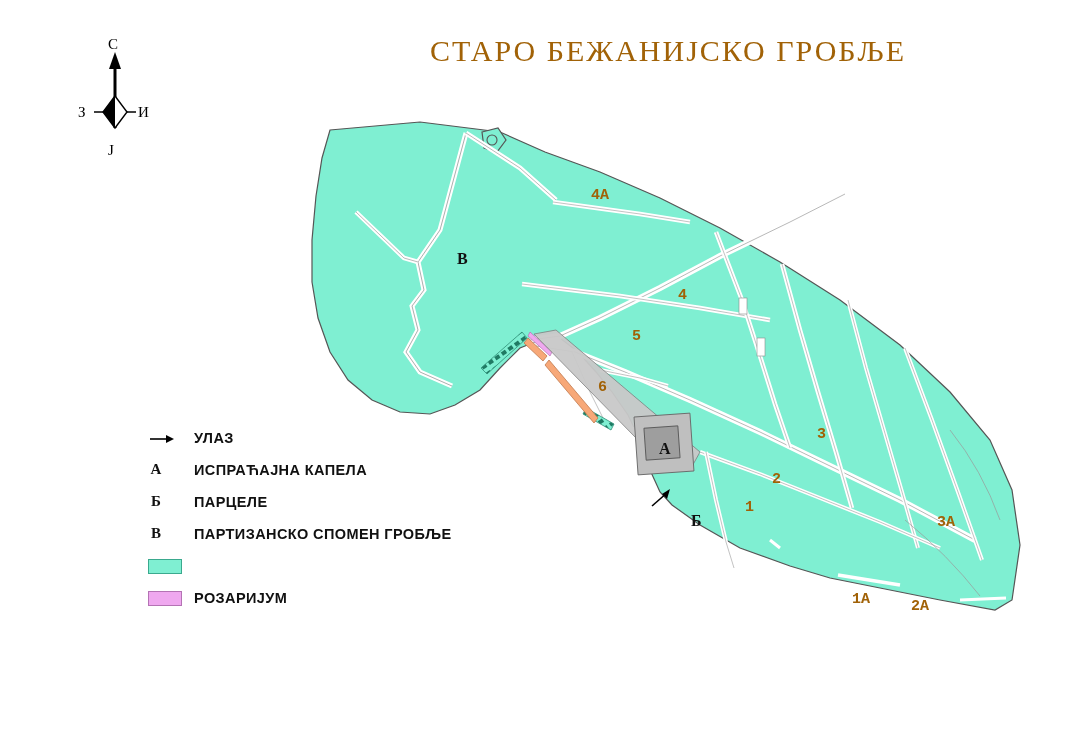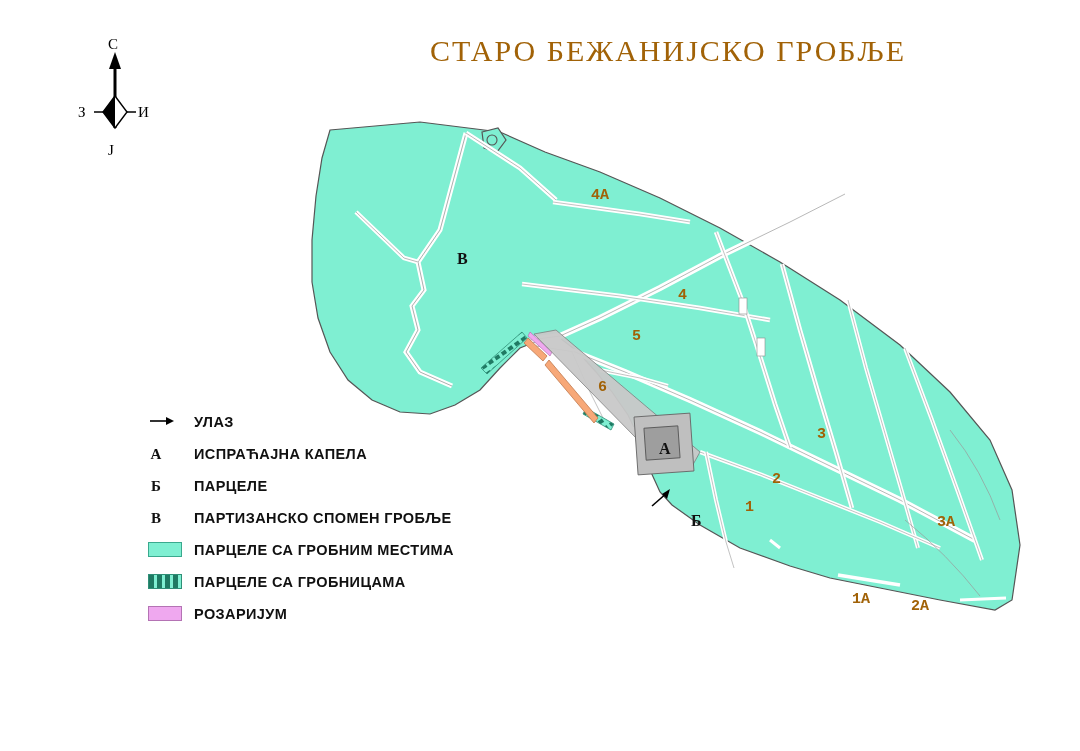--- a/index.html
+++ b/index.html
@@ -75,21 +75,21 @@
 
   
   #legend {
     position: absolute;
     left: 148px;
     top: 414px;
     width: 430px;
   }
   .legend-row {
     display: flex;
-    align-items: flex-start;
+    align-items: flex-end;
     height: 32px;
   }
   .legend-key {
     width: 38px;
     min-width: 38px;
     display: flex;
     align-items: center;
     justify-content: flex-start;
     font-family: "Liberation Serif", serif;
     font-size: 15px;
@@ -306,29 +306,22 @@
       <div class="legend-key">
         <span class="keyletter">В</span>
       </div>
       <div class="legend-text">ПАРТИЗАНСКО СПОМЕН ГРОБЉЕ</div>
     </div>
 
     <div class="legend-row">
       <div class="legend-key">
         <span class="swatch swatch-green"></span>
       </div>
-      <div class="legend-text">ПАРЦЕЛЕ СА ГРОБНИМ МЕСТИМА</div>
-    </div>
-
-    <div class="legend-row">
-      <div class="legend-key">
-        <span class="swatch swatch-tombs"></span>
-      </div>
-      <div class="legend-text">ПАРЦЕЛЕ СА ГРОБНИЦАМА</div>
-    </div>
+    </div>
+
 
 
     <div class="legend-row">
       <div class="legend-key">
         <span class="swatch swatch-pink"></span>
       </div>
       <div class="legend-text">РОЗАРИЈУМ</div>
     </div>
 
   </div>

